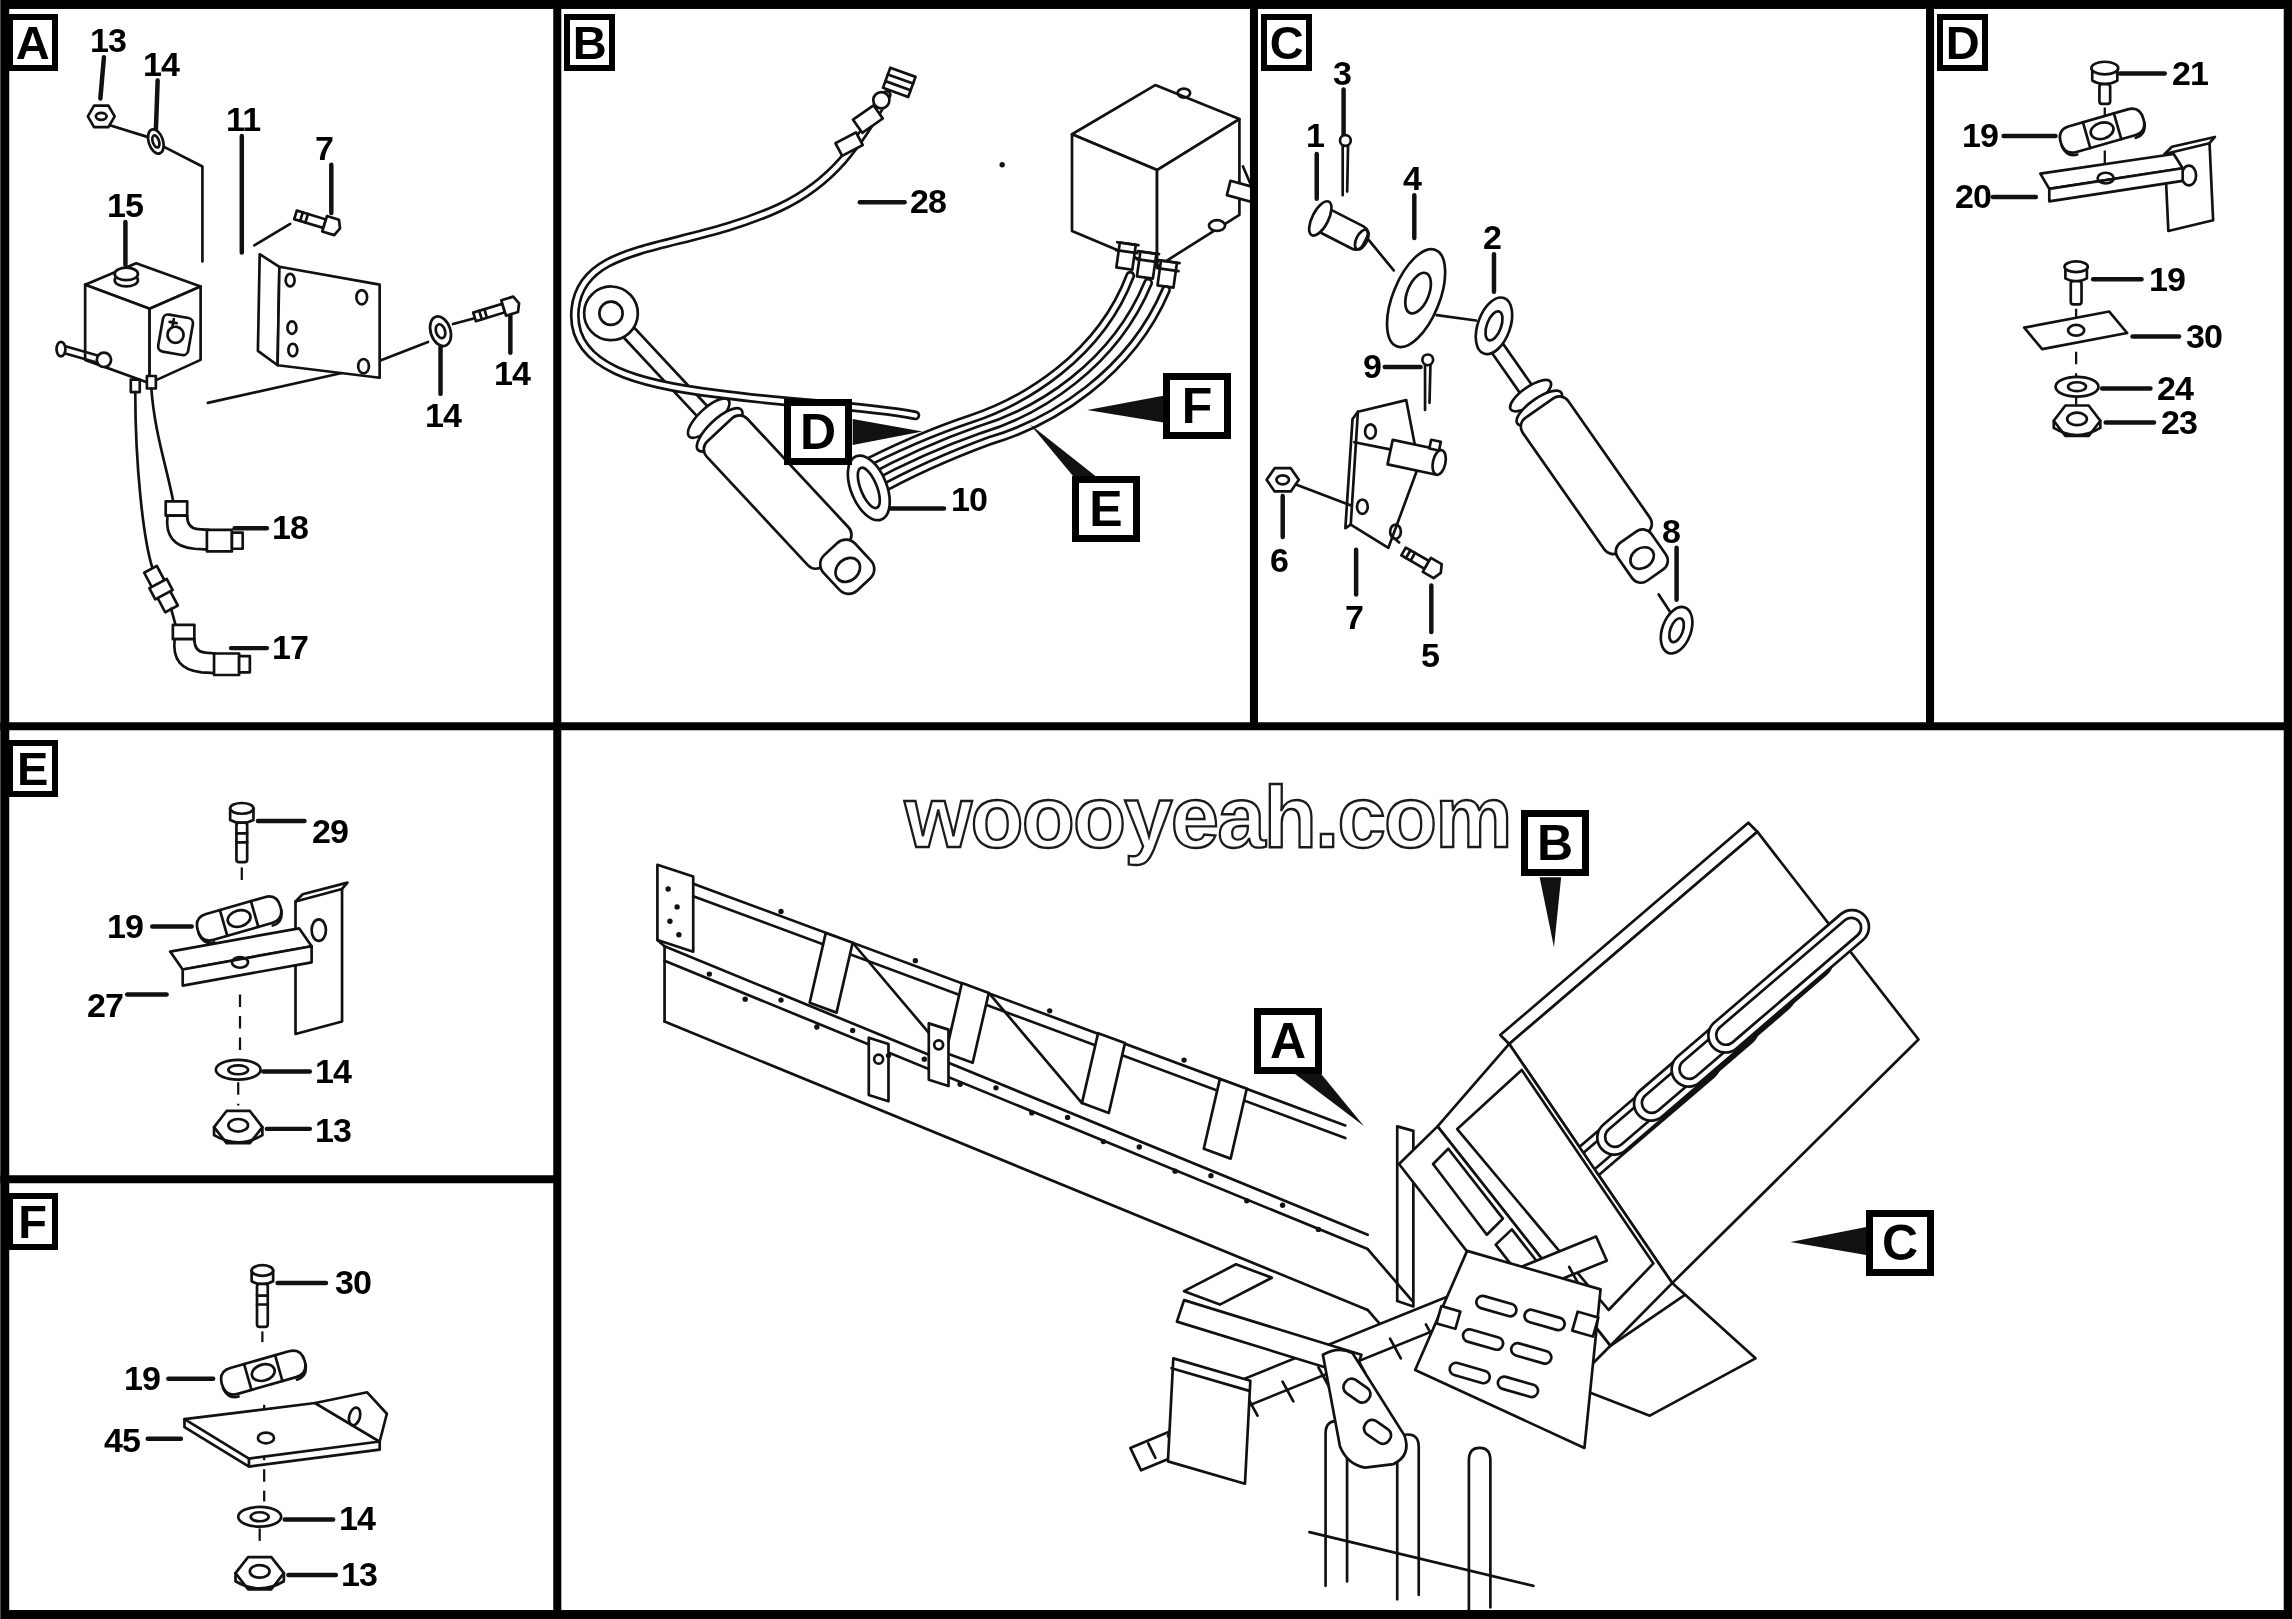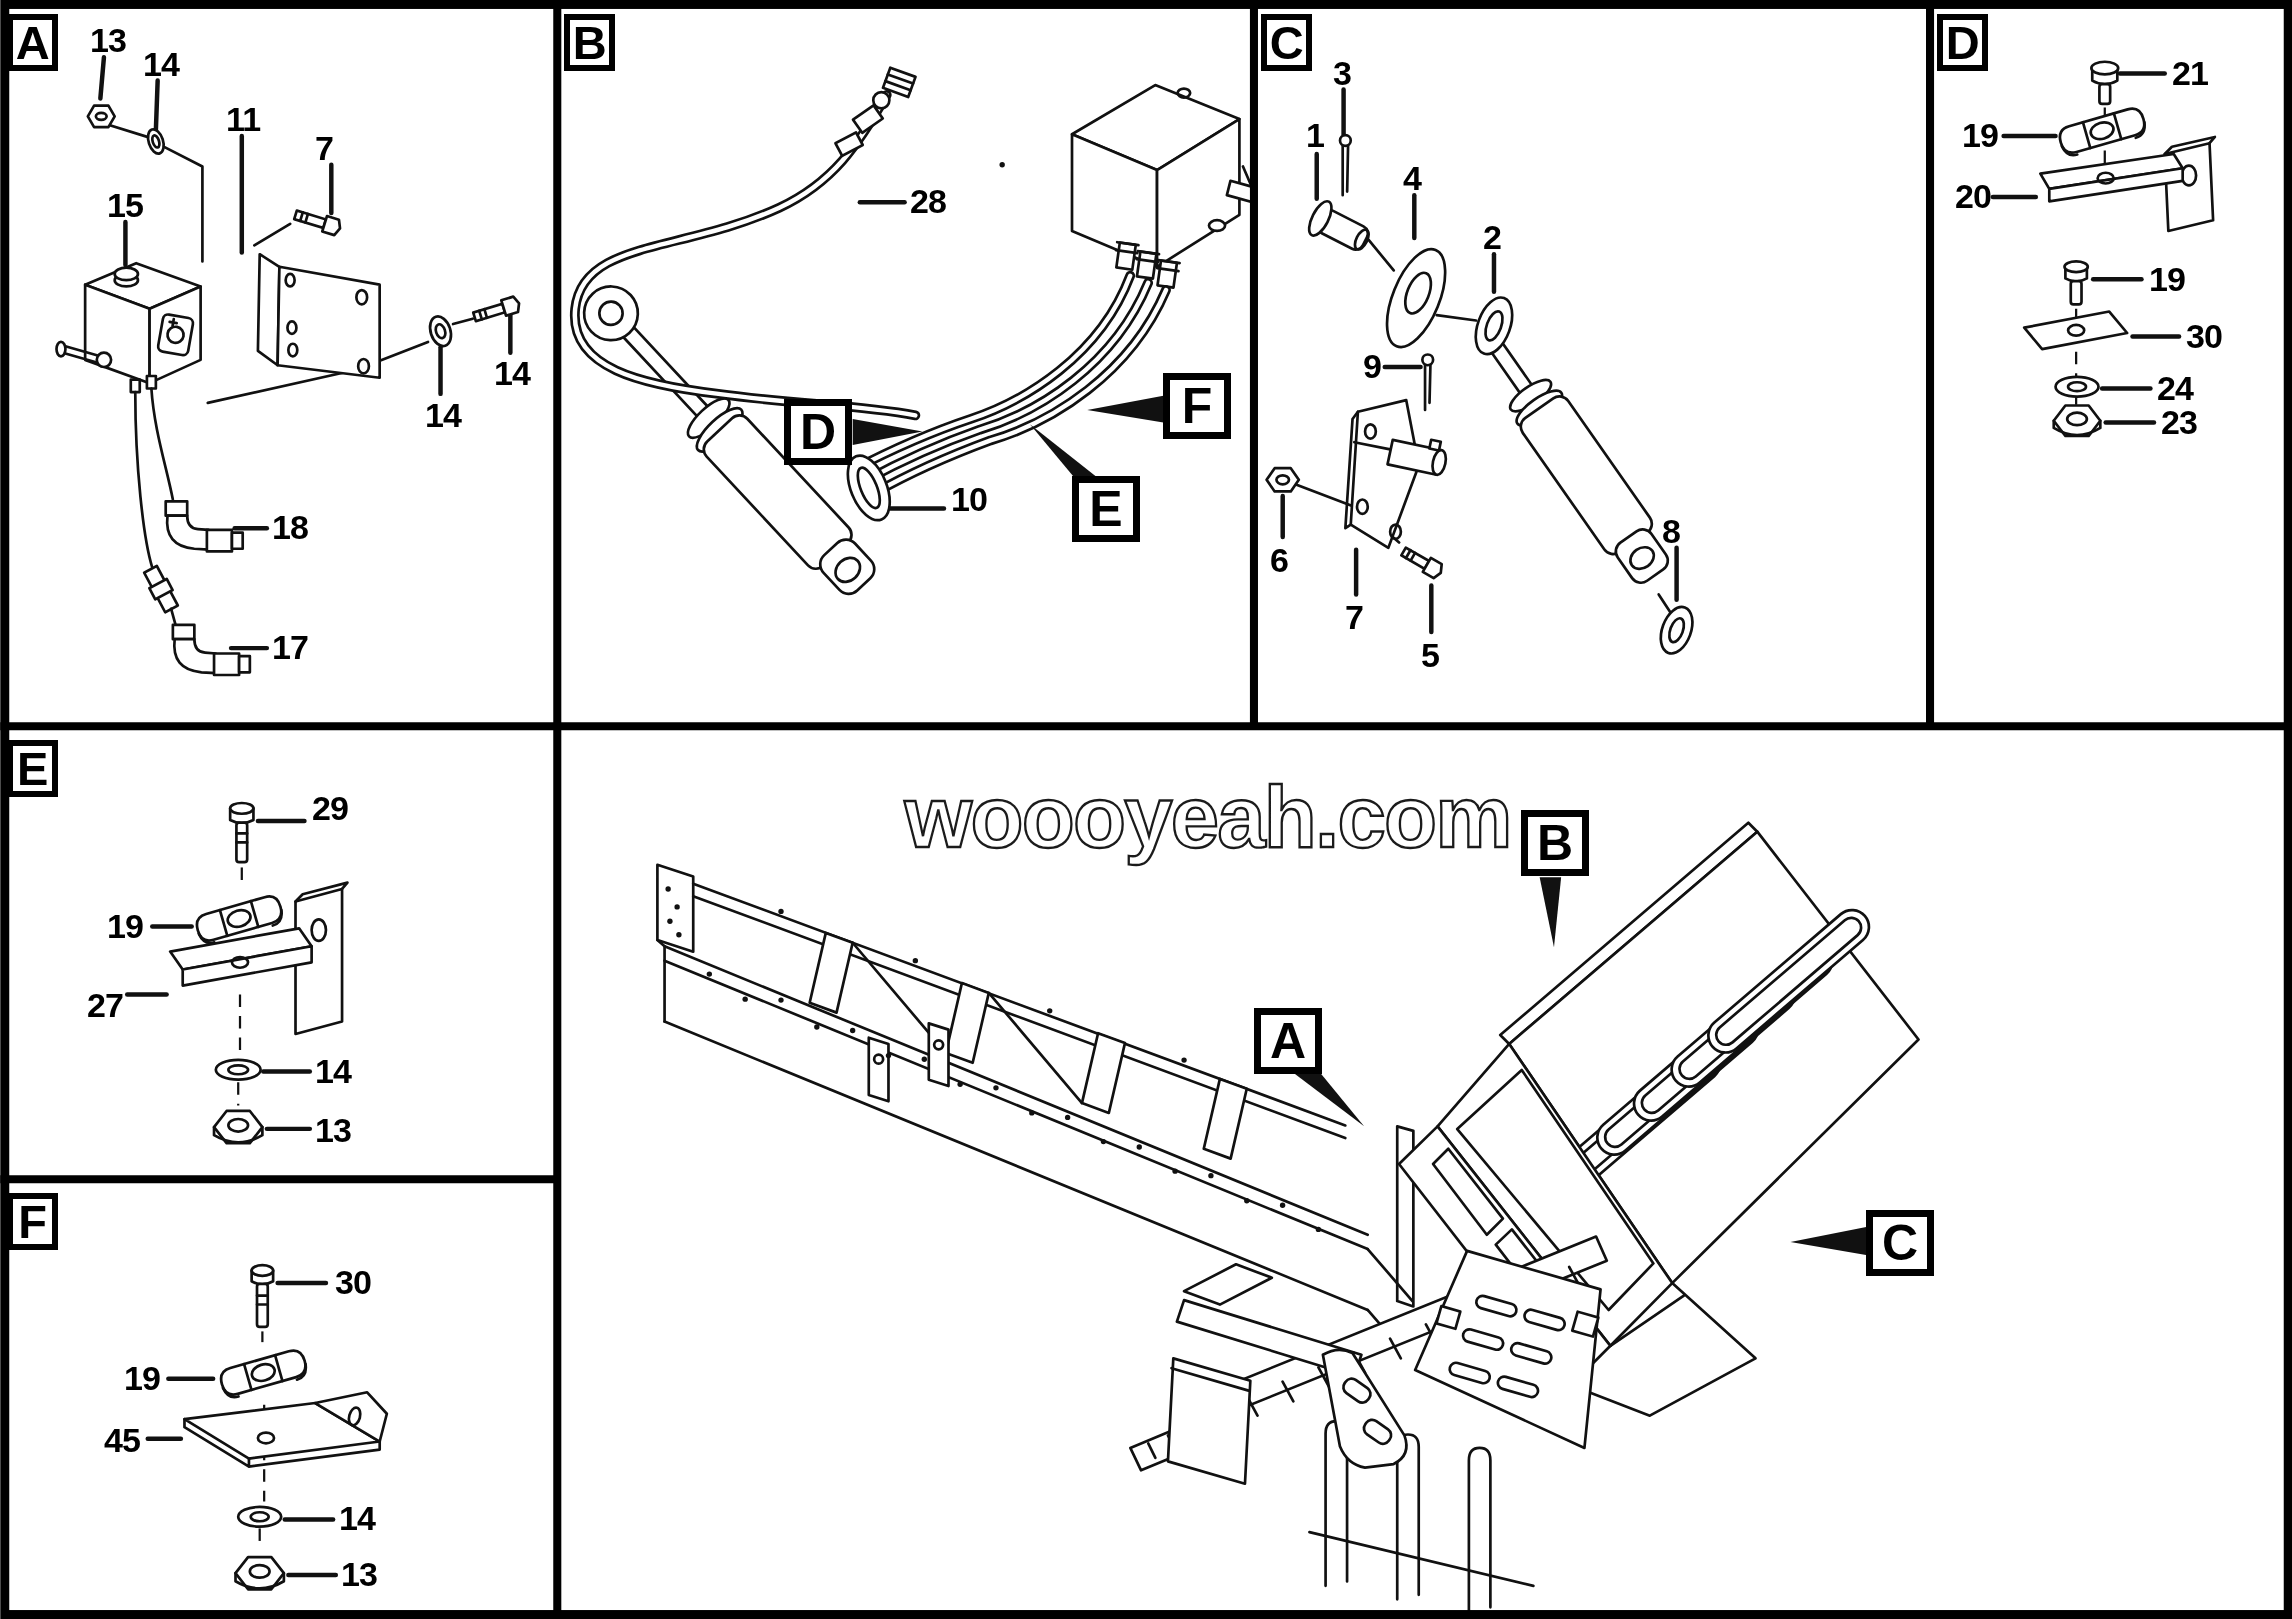--- a/index.html
+++ b/index.html
@@ -395,21 +395,21 @@
       <ellipse class="ln" cx="268" cy="264" rx="9" ry="6"></ellipse>
 
       <ellipse class="ln fw" cx="266" cy="384" rx="25" ry="11"></ellipse>
       <ellipse class="ln" cx="266" cy="384" rx="11" ry="5"></ellipse>
 
       <path class="ln fw" d="M239,448 L253,430 L279,430 L293,448 L279,466 L253,466 Z"></path>
       <path class="ln" d="M239,448 v9 q27,16 54,0 v-9"></path>
       <ellipse class="ln" cx="266" cy="446" rx="11" ry="7"></ellipse>
     </svg>
     <div class="corner">E</div>
-    <div class="plabel" style="left:312px;top:65px">29</div>
+    <div class="plabel" style="left:312px;top:88px">29</div>
     <div class="plabel" style="left:107px;top:183px">19</div>
     <div class="plabel" style="left:87px;top:262px">27</div>
     <div class="plabel" style="left:315px;top:328px">14</div>
     <div class="plabel" style="left:315px;top:387px">13</div>
   </div>
 
   <div class="panel" style="left:0;top:1179px;width:557px;height:440px;">
     <svg width="557" height="440" viewBox="0 0 622 491">
       <path class="dash" d="M293,170 L293,182"></path>
       <path class="dash" d="M295,252 L295,360"></path>

